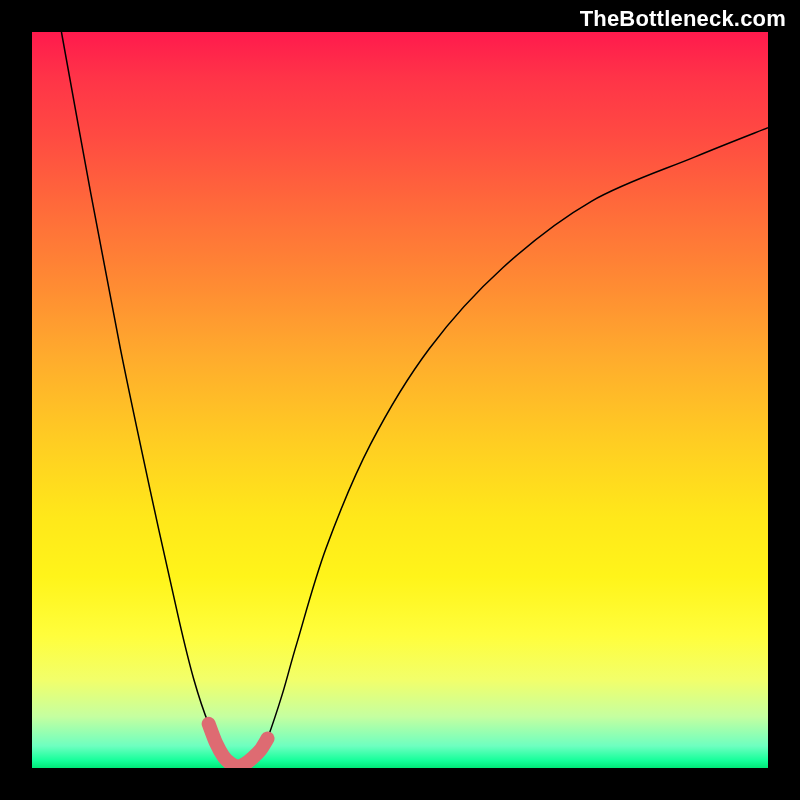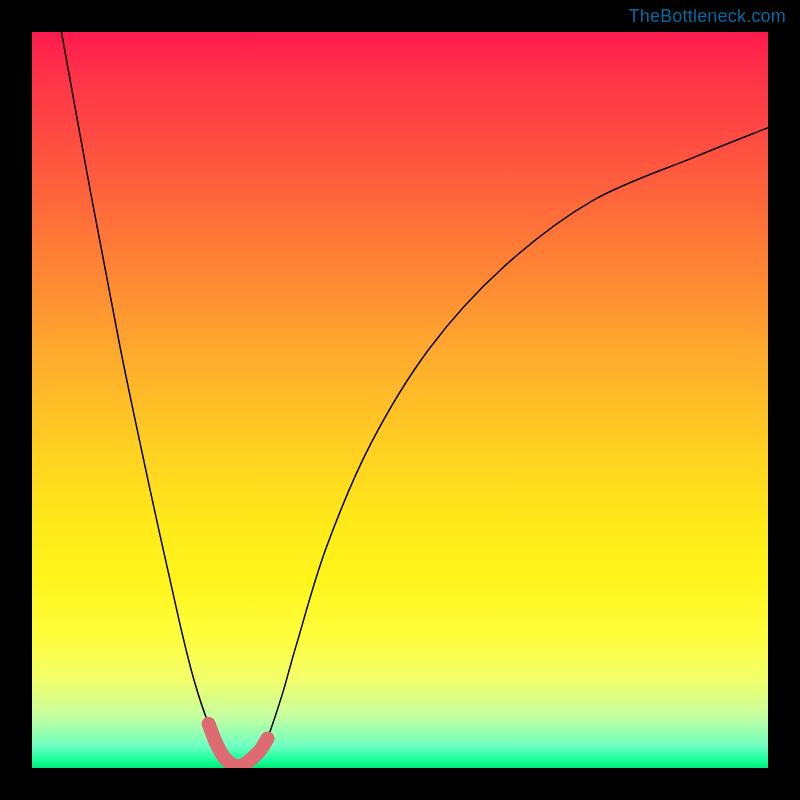--- a/index.html
+++ b/index.html
@@ -8,23 +8,23 @@
     height: 800px;
     background: #000;
     position: relative;
     font-family: Arial, sans-serif;
     overflow: hidden;
   }
   .watermark {
     position: absolute;
     top: 6px;
     right: 14px;
-    color: #0369a1;
-    font-size: 18px;
-    font-weight: 400;
+    color: #ffffff;
+    font-size: 22px;
+    font-weight: 700;
     z-index: 10;
     letter-spacing: 0.2px;
   }
   .plot-area {
     position: absolute;
     top: 32px;
     left: 32px;
     width: 736px;
     height: 736px;
     background: linear-gradient(

